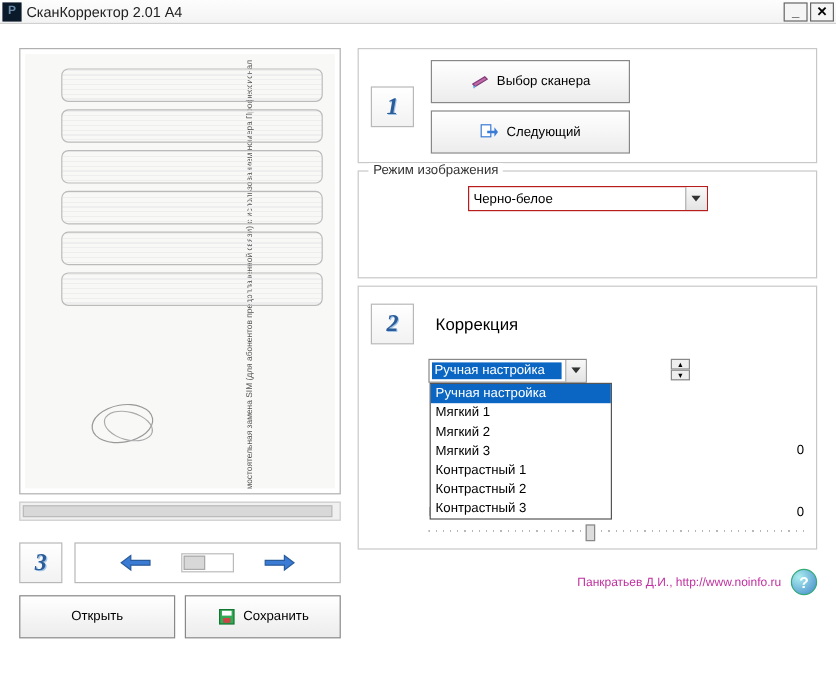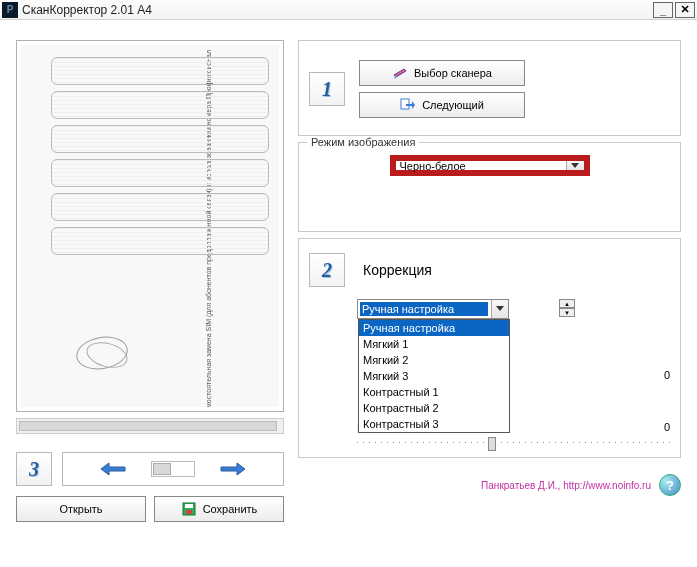--- a/index.html
+++ b/index.html
@@ -158,21 +158,21 @@
   background: #d8d8d8;
   border: 1px solid #aaa;
 }
 
 .btn-row {
   display: flex;
   gap: 8px;
   margin-top: 10px;
 }
 .wbtn-std {
-  height: 26px;
+  height: 36px;
   border: 1px solid #888;
   background: linear-gradient(#fff, #ececec);
   display: flex; align-items: center; justify-content: center;
   gap: 6px;
   font-size: 11px;
   padding: 0 8px;
   cursor: default;
 }
 .wbtn-std.flex { flex: 1; }
 .wbtn-std.wide { width: 166px; }
@@ -206,21 +206,21 @@
 
 .mode-group {
   height: 90px;
   display: flex;
   align-items: flex-start;
   justify-content: center;
 }
 .select {
   width: 200px;
   height: 21px;
-  border: 6px solid #b91c1c;
+  border: 1px solid #b91c1c;
   background: #fff;
   display: flex;
   align-items: center;
   padding: 0 4px;
   position: relative;
 }
 .select .caret {
   position: absolute;
   right: 0; top: 0;
   width: 18px; height: 100%;
@@ -240,21 +240,21 @@
   gap: 18px;
 }
 .corr-title { font-size: 14px; }
 
 .corr-body {
   margin-top: 12px;
   position: relative;
   padding-left: 48px;
 }
 .combo {
-  width: 152px;
+  width: 132px;
   height: 20px;
   border: 1px solid #888;
   background: #fff;
   position: relative;
 }
 .combo .sel {
   position: absolute;
   left: 2px; top: 2px; right: 20px;
   height: 14px;
   background: #0a66c2;

